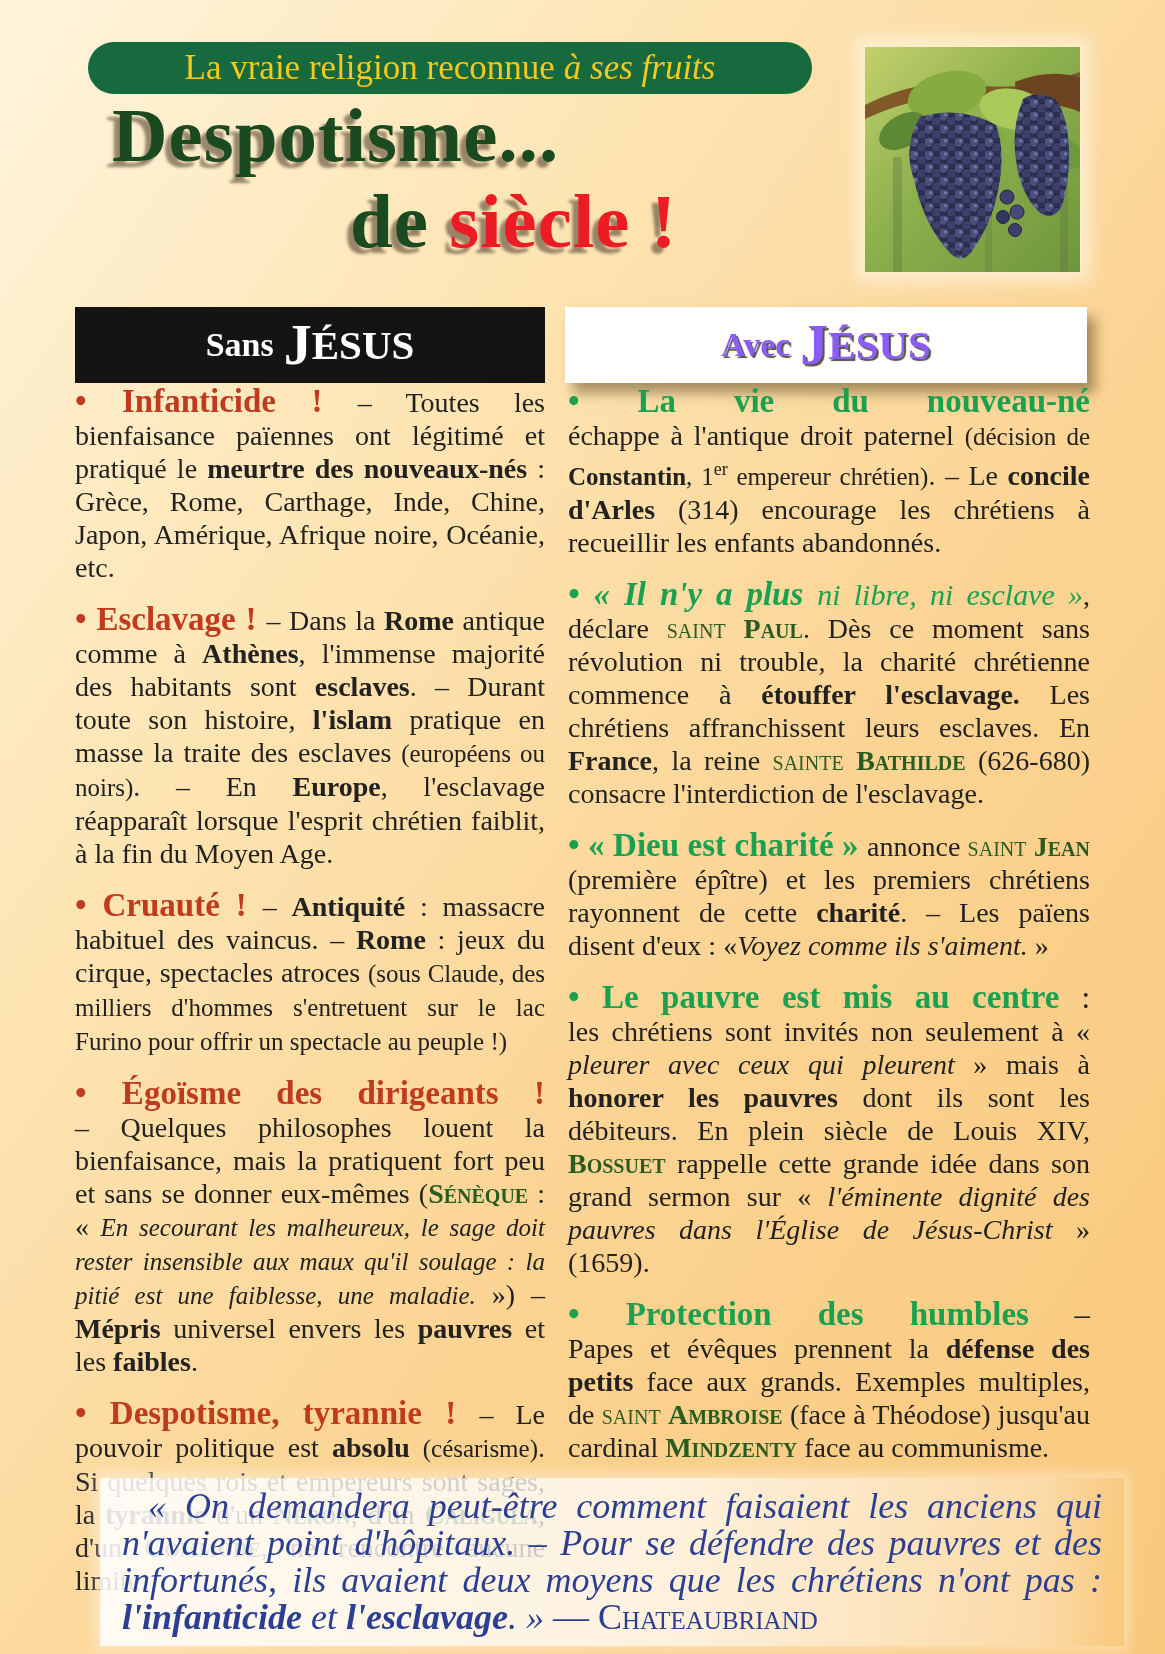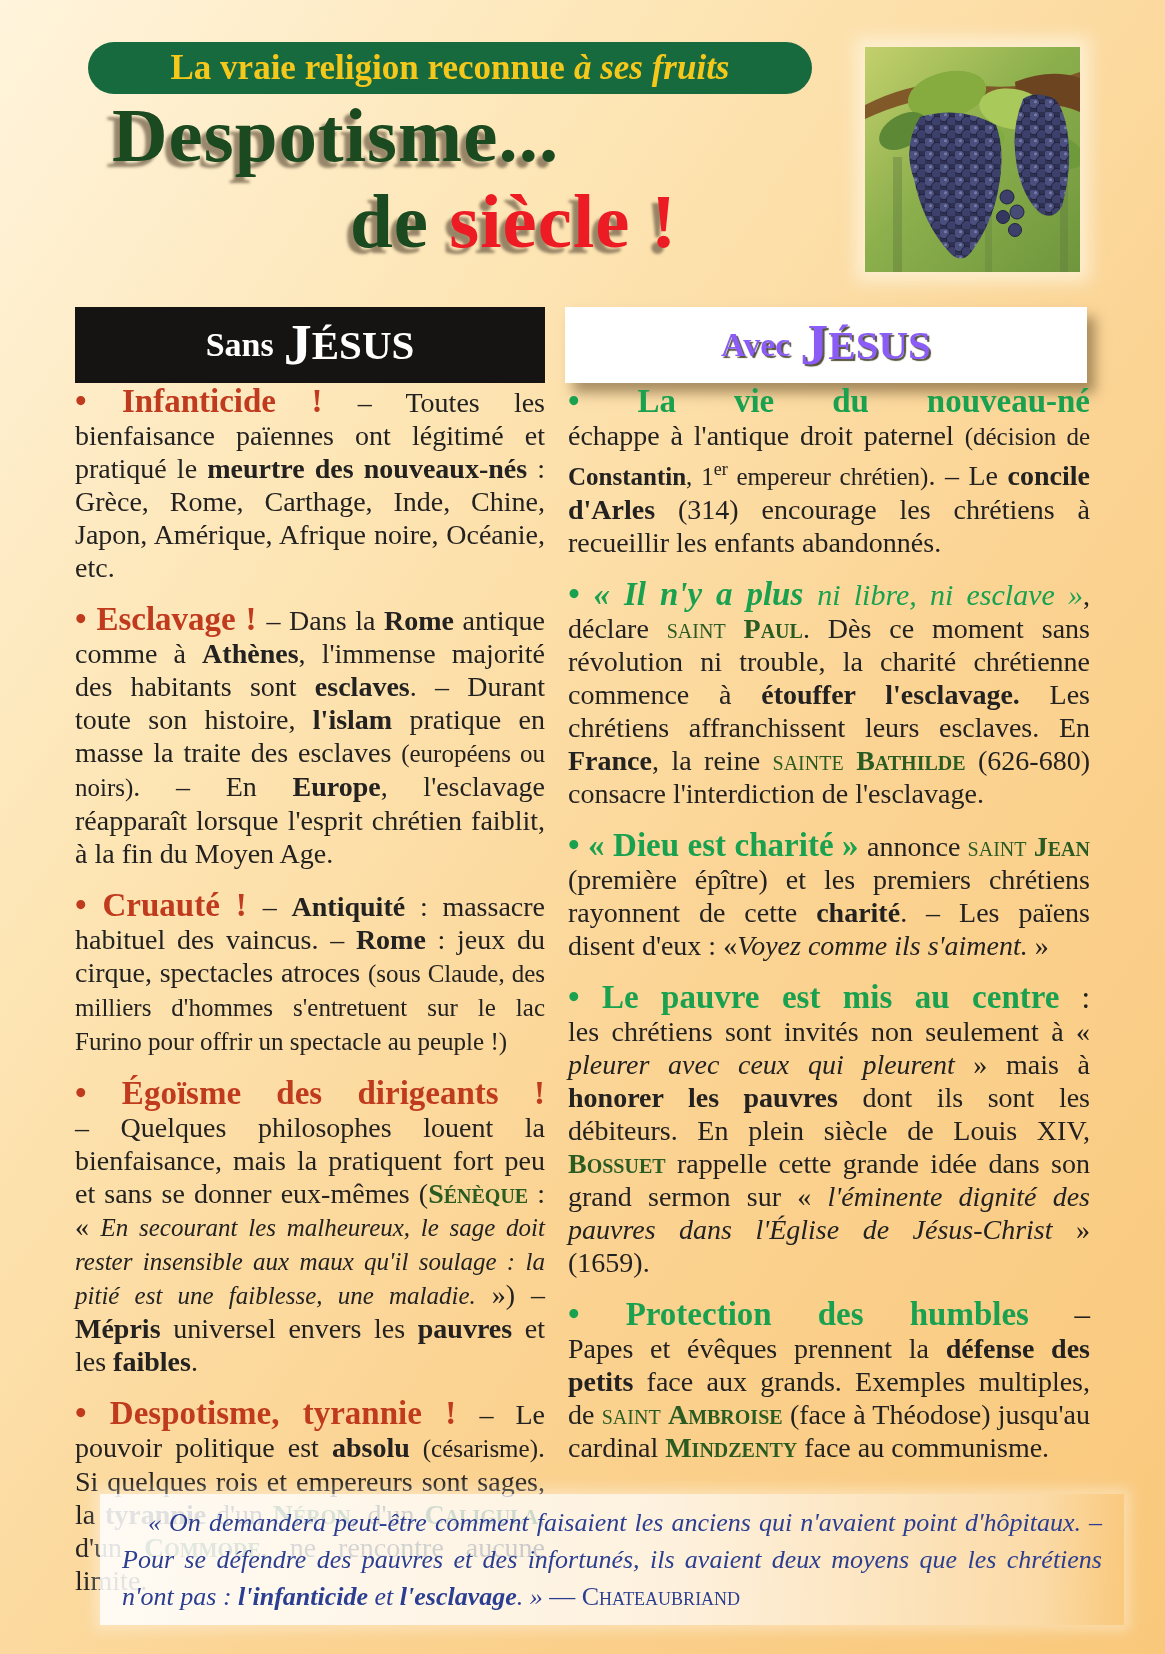--- a/index.html
+++ b/index.html
@@ -6,21 +6,21 @@
   body{font-family:"Liberation Serif","DejaVu Serif",serif;}
   .page{
     position:relative;width:1165px;height:1654px;overflow:hidden;
     background:linear-gradient(125deg,#fff4dc 0%,#fde5b4 30%,#fbd392 62%,#f9c87b 100%);
   }
   
   .banner{
     position:absolute;left:88px;top:42px;width:724px;height:52px;
     background:#176a3e;border-radius:26px;
     display:flex;align-items:center;justify-content:center;
-    color:#f6c81c;font-size:35px;font-weight:bold;white-space:nowrap;
+    color:#f6c81c;font-size:35px;font-weight:normal;white-space:nowrap;
   }
   .banner .it{font-style:italic;margin-left:9px;}
   
   .title{position:absolute;left:112px;top:92px;font-weight:bold;
     font-size:77px;line-height:86px;color:#1b4a20;letter-spacing:1px;
     text-shadow:-6px 6px 3px rgba(118,100,76,.75);}
   .title .tl2{padding-left:238px;}
   .title .red{color:#ed1c24;}
   
   .photo{position:absolute;left:865px;top:47px;width:215px;height:225px;
@@ -55,24 +55,23 @@
   .t-nh{font-size:31px;color:#232220;}
   .t-sc{font-variant:small-caps;color:#2a5c22;}
   .t-scb{font-variant:small-caps;font-weight:bold;color:#2a5c22;}
   .t-qi{font-style:italic;color:#2b3e91;}
   .t-qbi{font-style:italic;font-weight:bold;color:#2b3e91;}
   .t-qn{color:#2b3e91;}
   .t-qsc{font-variant:small-caps;color:#2b3e91;}
   
   .quote{
     position:absolute;left:100px;top:1478px;width:980px;
-    padding:10px 22px;font-size:26px;line-height:37px;text-align:justify;text-indent:26px;
+    padding:10px 22px;font-size:36px;line-height:37px;text-align:justify;text-indent:26px;
     background:linear-gradient(90deg,rgba(255,255,255,.88) 0%,rgba(255,255,255,.72) 55%,rgba(255,255,255,.3) 92%,rgba(255,255,255,0) 100%);
     box-shadow:0 0 12px 6px rgba(255,255,255,.35);
-    margin-top:16px;
   }
 </style>
 </head>
 <body>
 
 <div class="page">
 
   <div class="banner">
     <span>La vraie religion reconnue</span>
     <span class="it">à ses fruits</span>

